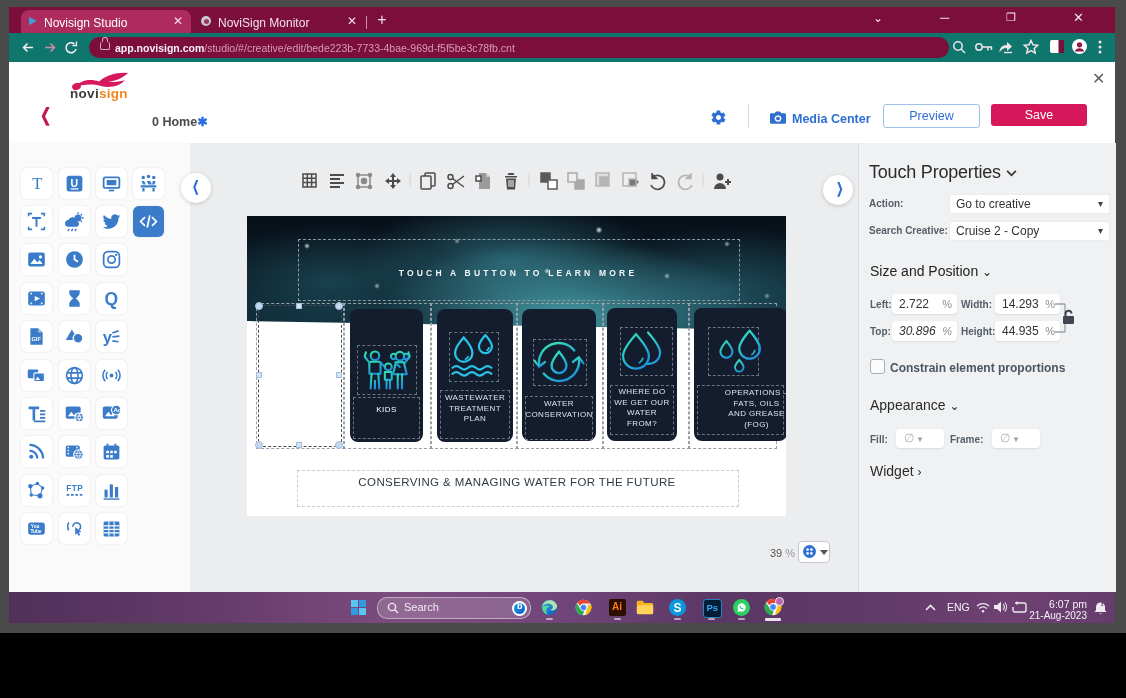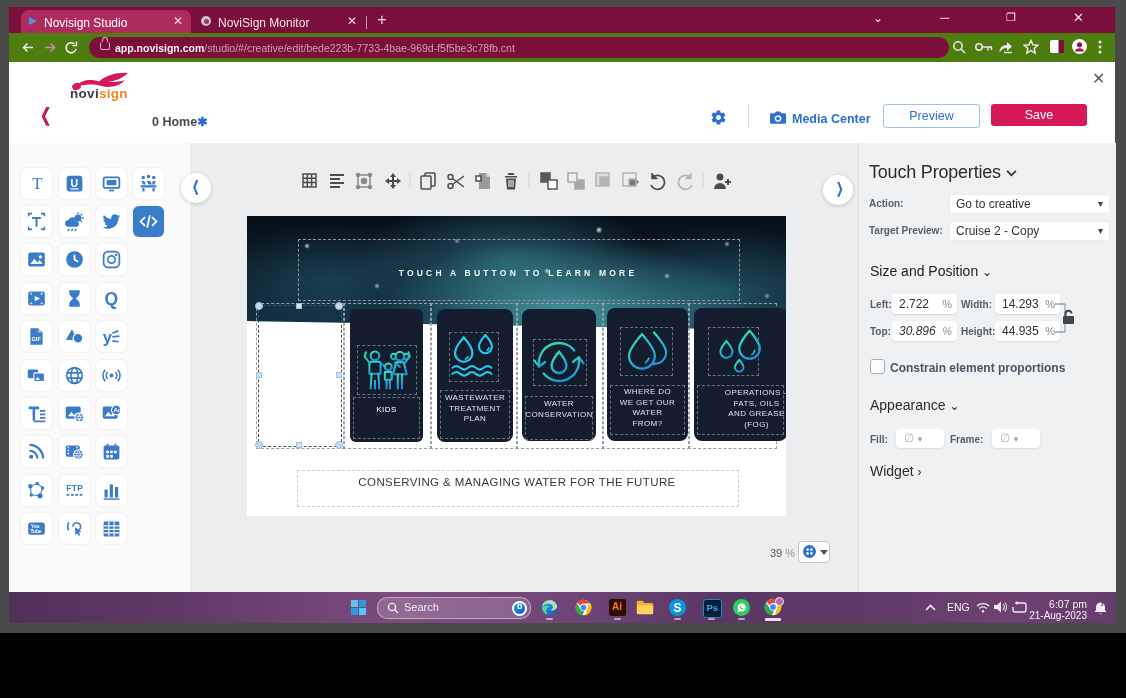--- a/index.html
+++ b/index.html
@@ -18,21 +18,21 @@
   #tab1 .tabx{right:8px;}
   #tab2{left:183px;width:175px;}
   #tab2 .fav{position:absolute;left:9px;top:6px;width:10px;height:10px;border-radius:50%;background:#c3c9cf;}
   #tab2 .fav:before{content:"";position:absolute;left:2.5px;top:2.5px;width:5px;height:5px;border-radius:50%;background:#99375e;}
   #tab2 .tabtitle{left:26px;color:#f2e2ea;}
   #tab2 .tabx{right:10px;}
   .tabdiv{position:absolute;left:357px;top:9px;width:1px;height:13px;background:#c995ab;}
   #newtab{position:absolute;left:364px;top:4px;width:18px;height:18px;color:#f0dde6;font-size:16px;text-align:center;line-height:17px;}
   .winctl{position:absolute;top:0;color:#f3e3ea;font-size:11px;}
   
-  #navbar{left:9px;top:33px;width:1106px;height:29px;background:#4d7c0f;}
+  #navbar{left:9px;top:33px;width:1106px;height:29px;background:#0f766e;}
   #omni{position:absolute;left:80px;top:4px;width:860px;height:21px;border-radius:11px;background:#7c0e3c;}
   #omni .lock{position:absolute;left:11px;top:5px;width:8px;height:7px;border:1.4px solid #d8afc2;border-radius:2px;border-top:none;}
   #omni .lock:before{content:"";position:absolute;left:1px;top:-5px;width:4px;height:4px;border:1.4px solid #d8afc2;border-bottom:none;border-radius:3px 3px 0 0;}
   #omni .url{position:absolute;left:26px;top:4.5px;font-size:10.5px;color:#f7f2f5;white-space:nowrap;}
   #omni .url span{color:#d49cb4;}
   
   #appheader{left:9px;top:62px;width:1106px;height:81px;background:#fff;}
   #sidebar{left:9px;top:143px;width:181px;height:449px;background:#fafafb;border-right:1px solid #ececec;}
   .tile{position:absolute;width:31px;height:31px;background:#fff;border-radius:6px;box-shadow:0 0 2px rgba(0,0,0,0.13);}
   .tile svg{position:absolute;left:5px;top:5px;width:21px;height:21px;}
@@ -506,21 +506,21 @@
     <div class="abs" style="left:51px;top:23px;width:440px;height:60px;border:1px dashed #8d979e;"></div>
     <div class="abs" style="left:51px;width:440px;text-align:center;color:#f2f6f8;font-size:8.5px;font-weight:bold;letter-spacing:3.2px;top:52px;">TOUCH A BUTTON TO LEARN MORE</div>
 
     <div class="dashbox" style="left:9px;width:87px;"></div>
     <div class="dashbox" style="left:96px;width:87px;"></div>
     <div class="dashbox" style="left:183px;width:86px;"></div>
     <div class="dashbox" style="left:269px;width:86px;"></div>
     <div class="dashbox" style="left:355px;width:86px;"></div>
     <div class="dashbox" style="left:441px;width:87px;"></div>
 
-    <div class="card" style="left:103px;top:93px;width:73px;height:133px;border-radius:6px;" id="card2">
+    <div class="card" style="left:103px;top:93px;width:73px;height:133px;" id="card2">
       <div class="icbox" style="left:7px;top:36px;width:58px;height:48px;"></div>
       <svg class="ic" style="top:39px;" width="52" height="43" viewBox="0 0 60 50">
         <defs>
             <linearGradient id="g2" x1="0" y1="0" x2="0.3" y2="1">
               <stop offset="0" stop-color="#2fe6ae"></stop>
               <stop offset="1" stop-color="#1e90dc"></stop>
             </linearGradient>
           </defs>
         <g fill="none" stroke="url(#g2)" stroke-width="2.4" stroke-linecap="round" stroke-linejoin="round">
           <circle cx="16" cy="9" r="5"></circle>
@@ -567,21 +567,21 @@
           <path d="M8.5 31 a21.5 21.5 0 0 1 38-16.5"></path>
           <path d="M51.5 23 a21.5 21.5 0 0 1-38 16.5"></path>
           <path d="M3.5 25.5 l5 6.5 6.5-5" stroke-width="2.4"></path>
           <path d="M56.5 28.5 l-5-6.5 -6.5 5" stroke-width="2.4"></path>
           <path d="M30 16 C30 16 22 25.5 22 31 a8 8 0 0 0 16 0 C38 25.5 30 16 30 16 Z"></path>
         </g>
       </svg>
       <div class="lbbox" style="top:87px;height:42px;"></div>
       <div class="lb" style="top:90px;">WATER<br>CONSERVATION</div>
     </div>
-    <div class="card" style="left:360px;top:92px;width:81px;height:133px;text-decoration:underline;" id="card5">
+    <div class="card" style="left:360px;top:92px;width:70px;height:133px;text-decoration:underline;" id="card5">
       <div class="icbox" style="left:13px;top:19px;width:51px;height:47px;"></div>
       <svg class="ic" style="top:21px;" width="50" height="44" viewBox="0 0 58 51">
         <defs>
             <linearGradient id="g5" x1="0.2" y1="0" x2="0.8" y2="1">
               <stop offset="0" stop-color="#33e2c0"></stop>
               <stop offset="1" stop-color="#1e8fdc"></stop>
             </linearGradient>
           </defs>
         <g stroke="url(#g5)" stroke-width="2.6" stroke-linecap="round">
           <path fill="none" d="M36 4 C36 4 50 19 50 27 a13.5 13.5 0 0 1-16 13.3"></path>
@@ -641,21 +641,21 @@
     <div class="abs" style="left:21px;top:8px;width:0;height:0;border-left:4px solid transparent;border-right:4px solid transparent;border-top:5px solid #555;"></div>
   </div>
 </div>
 <div id="rightpanel" class="abs">
   <div class="abs" style="left:10px;top:19px;font-size:18px;color:#2b2b2b;letter-spacing:-0.2px;">Touch Properties</div>
   <svg class="abs" style="left:147px;top:27px;" width="11" height="7" viewBox="0 0 12 8">
       <path d="M1 1 l5 5 5-5" fill="none" stroke="#333" stroke-width="2"></path>
     </svg>
   <div class="plab" style="left:10px;top:55px;">Action:</div>
   <div class="psel" style="left:91px;top:52px;width:153px;">Go to creative</div>
-  <div class="plab" style="left:10px;top:82px;">Target Preview:</div>
+  <div class="plab" style="left:10px;top:82px;">Search Creative:</div>
   <div class="psel" style="left:91px;top:79px;width:153px;">Cruise 2 - Copy</div>
   <div class="abs" style="left:11px;top:120px;font-size:14px;color:#222;">Size and Position <span class="chev">⌄</span></div>
   <div class="plab" style="left:11px;top:156px;">Left:</div>
   <div class="pinp" style="left:33px;top:151px;width:58px;">2.722<span>%</span></div>
   <div class="plab" style="left:102px;top:156px;">Width:</div>
   <div class="pinp" style="left:136px;top:151px;width:58px;">14.293<span>%</span></div>
   <div class="plab" style="left:11px;top:183px;">Top:</div>
   <div class="pinp" style="left:33px;top:178px;width:58px;font-style:italic;">30.896<span>%</span></div>
   <div class="plab" style="left:102px;top:183px;">Height:</div>
   <div class="pinp" style="left:136px;top:178px;width:58px;">44.935<span>%</span></div>

